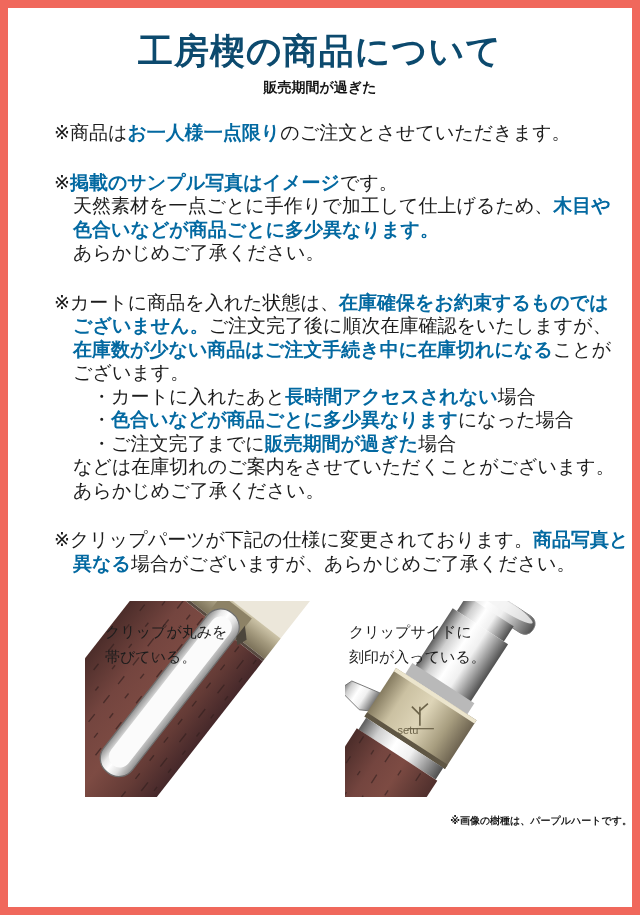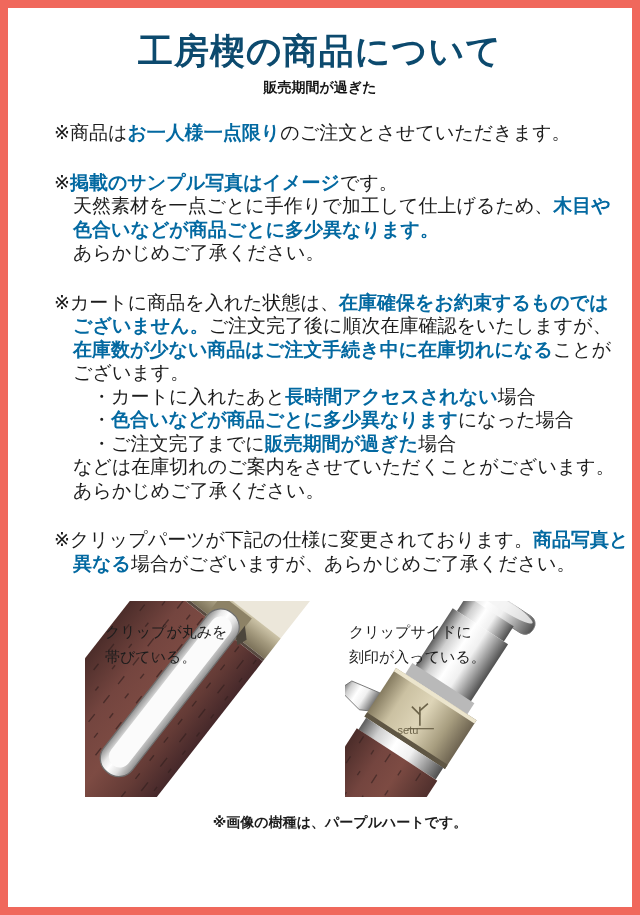--- a/index.html
+++ b/index.html
@@ -55,22 +55,22 @@
     top:2px;
     font-size:15px;
     line-height:25px;
     white-space:pre-line;
     color:#1c1c1c;
     margin-top:16px;
   }
   .photo.left .caption{left:20px;}
   .photo.right .caption{left:4px;}
   .footnote{
-    text-align:center;
-    font-size:14px;
+    text-align:right;
+    font-size:10px;
     font-weight:bold;
     margin-top:17px;
     color:#1c1c1c;
     padding-left:40px;
   }
 </style>
 </head>
 <body>
 
 <div>

